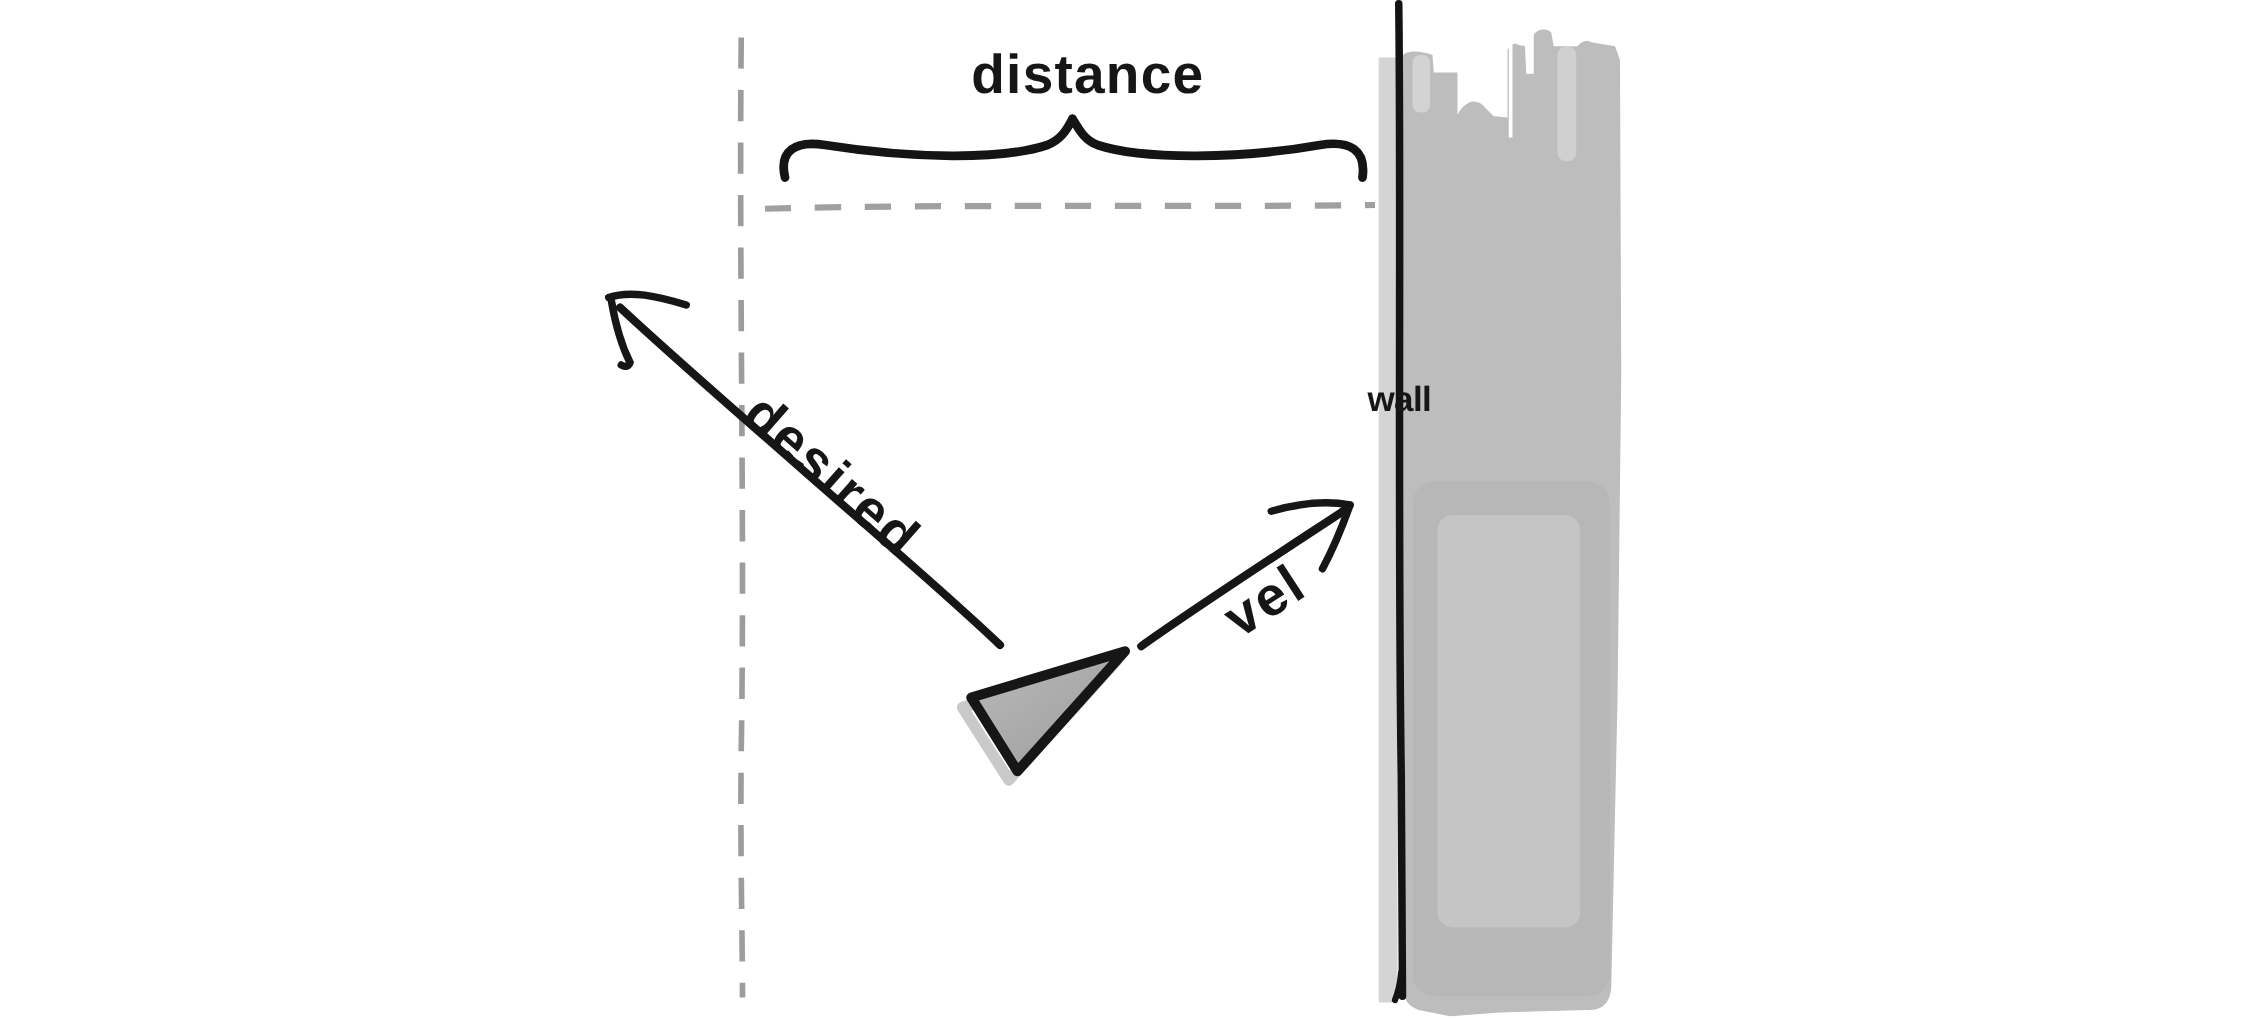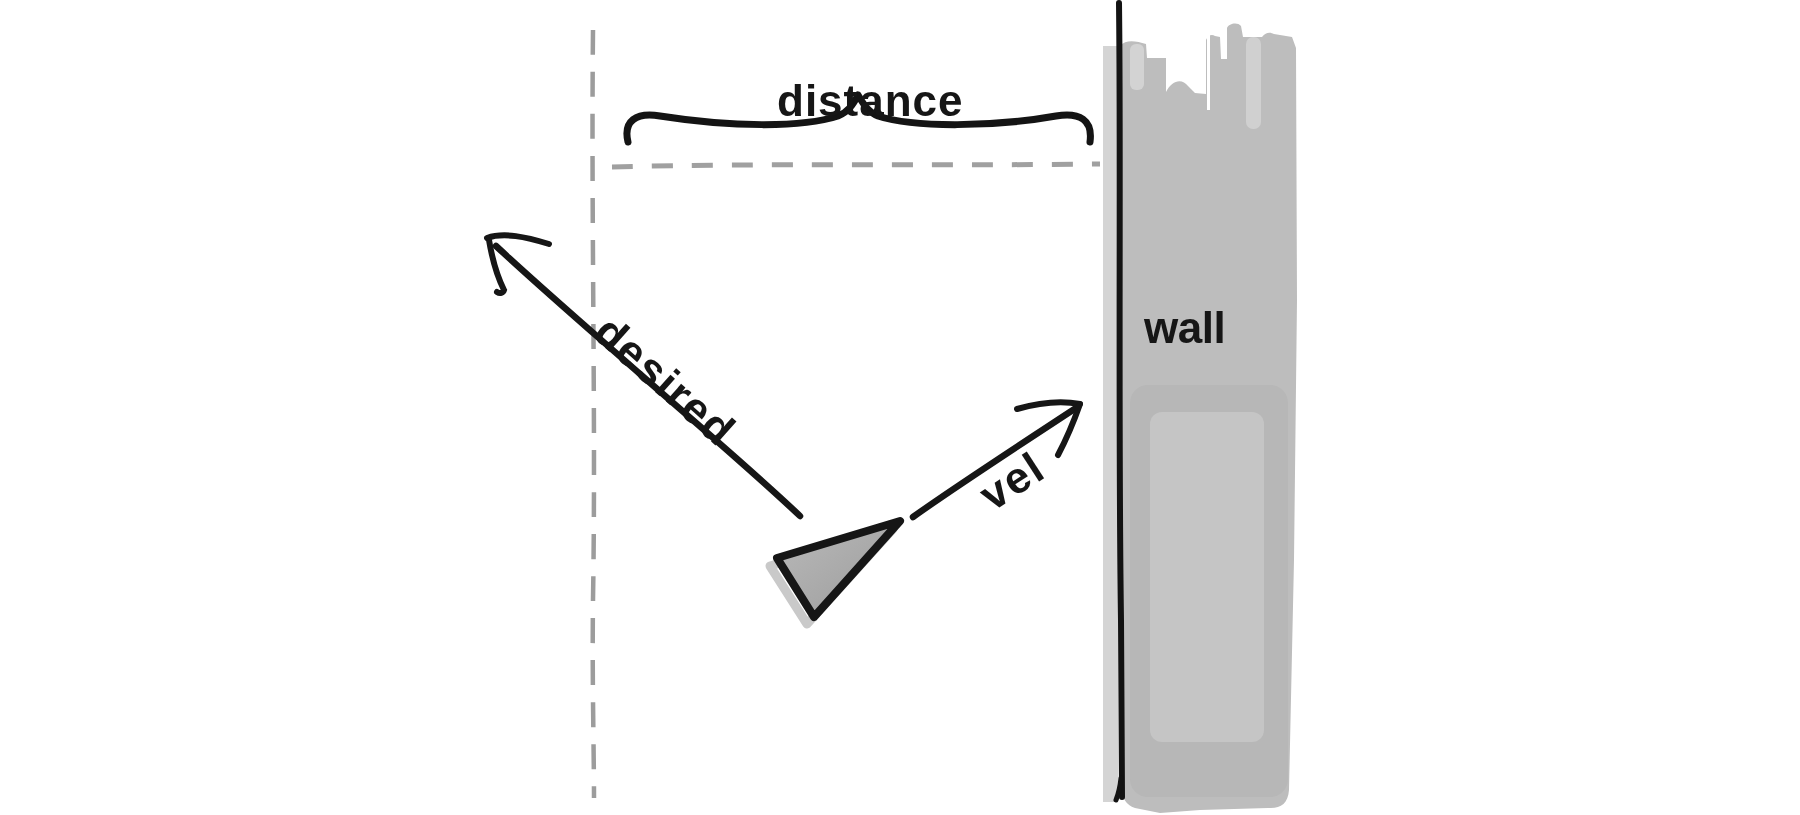--- a/index.html
+++ b/index.html
@@ -5,22 +5,22 @@
   html,body{margin:0;padding:0;background:#fff;}
   .stage{
     position:relative;width:1800px;height:815px;background:#fff;overflow:hidden;
     font-family:"Liberation Sans", sans-serif;
   }
   svg{position:absolute;left:0;top:0;}
   .label{
     position:absolute;font-weight:700;color:#161616;line-height:1;
     white-space:nowrap;user-select:none;
   }
-  .label-distance{left:777px;top:38px;font-size:44px;letter-spacing:1px;margin-top:41px;}
-  .label-wall{left:1144px;top:306px;font-size:44px;letter-spacing:-0.5px;}
+  .label-distance{left:777px;top:38px;font-size:44px;letter-spacing:1px;}
+  .label-wall{left:1094px;top:306px;font-size:28px;letter-spacing:-0.5px;}
   .label-desired{left:616px;top:308px;font-size:44px;letter-spacing:2px;
     transform:rotate(41.5deg);transform-origin:0 0;}
   .label-vel{left:972px;top:481px;font-size:44px;letter-spacing:2px;
     transform:rotate(-33deg);transform-origin:0 0;}
 </style>
 </head>
 <body>
 
 <div class="stage">
 

